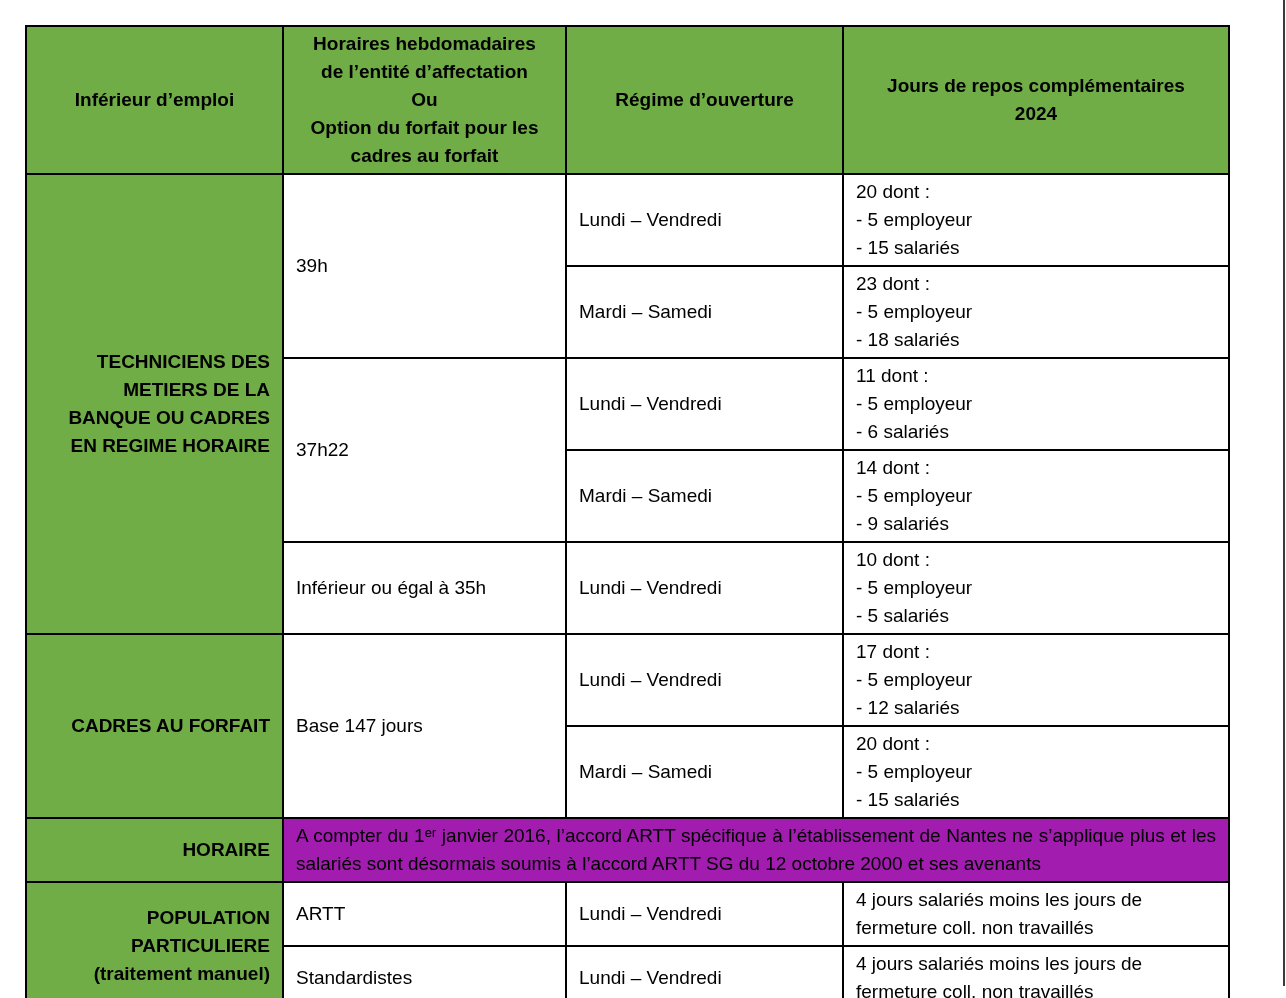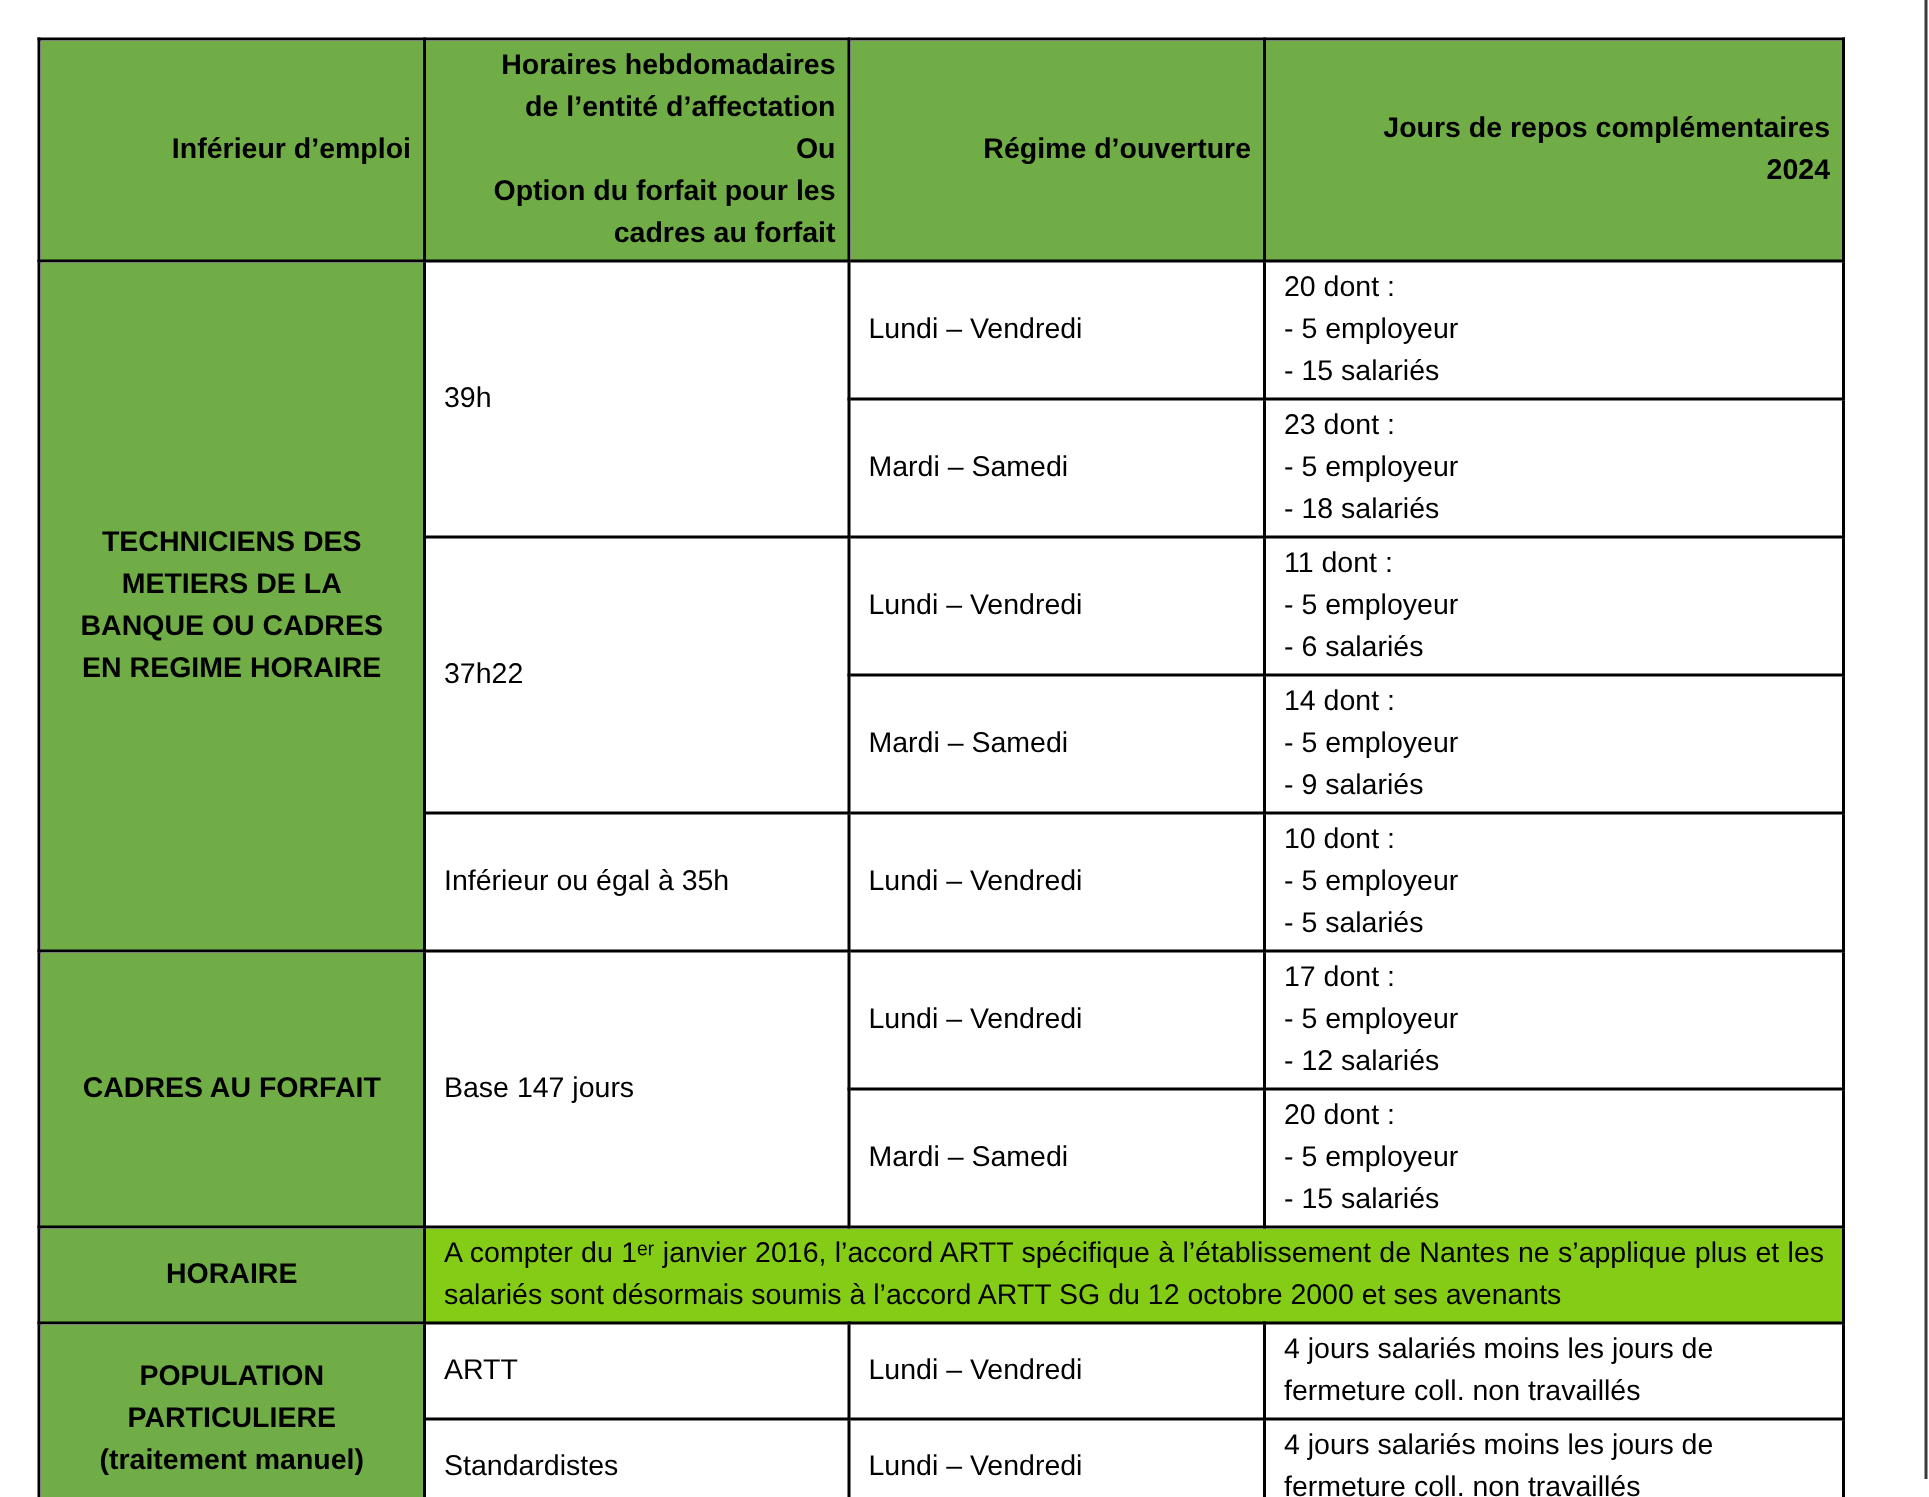--- a/index.html
+++ b/index.html
@@ -41,29 +41,29 @@
     white-space: pre-line;
     overflow: hidden;
   }
   
   td.green {
     background: #70AD47;
     color: #ffffff;
     font-weight: 700;
   }
   tr.hdr td {
-    text-align: right;
+    text-align: center;
     padding: 3px 8px;
   }
   td.cat {
-    text-align: center;
+    text-align: right;
   }
   
   td.note {
-    background: #84cc16;
+    background: #a21caf;
     text-align: justify;
     line-height: 28px;
     padding: 2px 10px;
     vertical-align: middle;
     margin-left: 20px;
   }
   
   tr.rh141 { height: 141px; }
   tr.rh88  { height: 88px; }
   tr.rh86  { height: 86px; }

